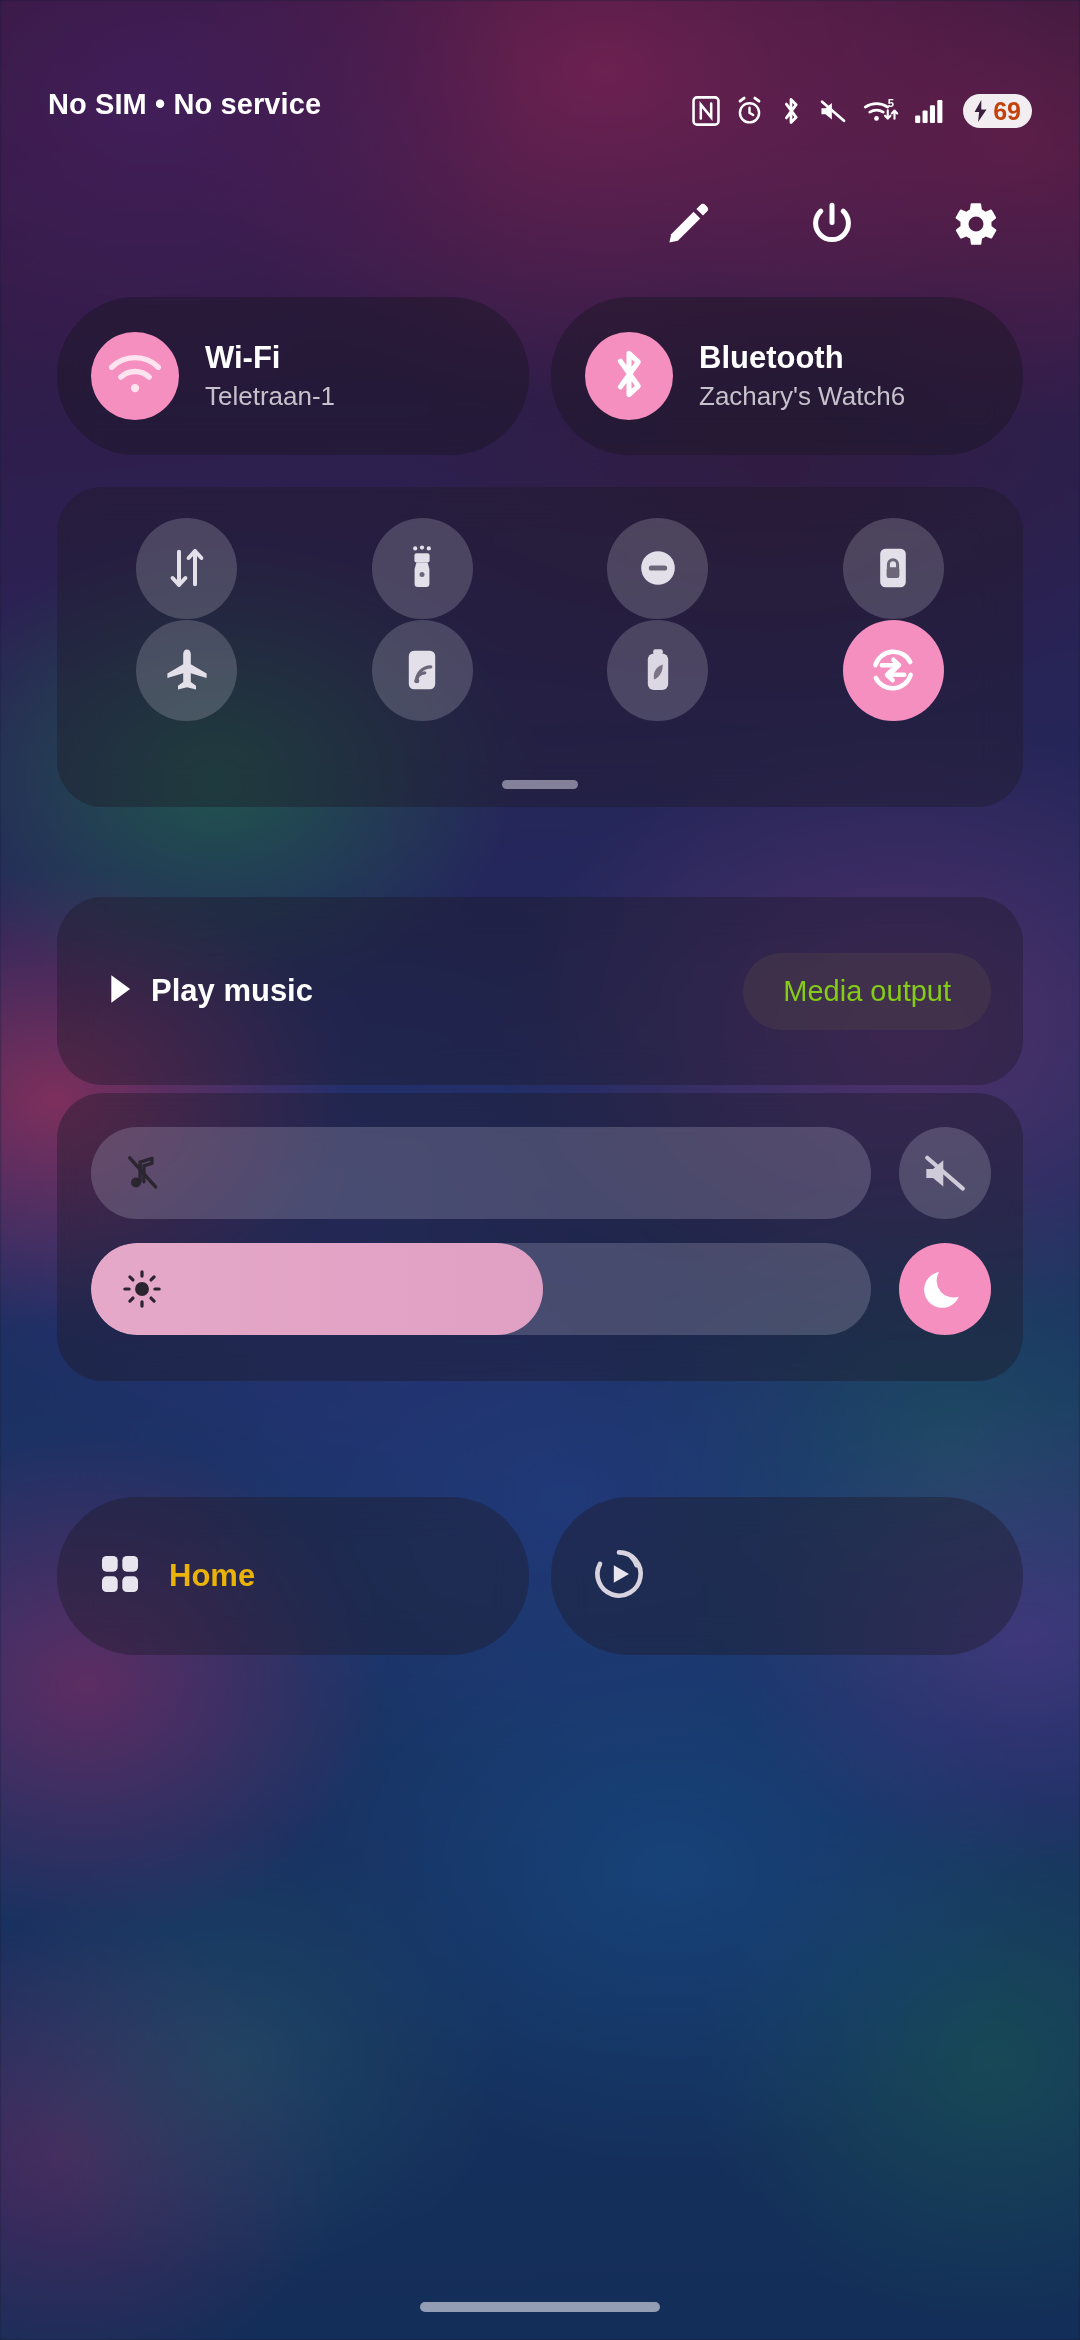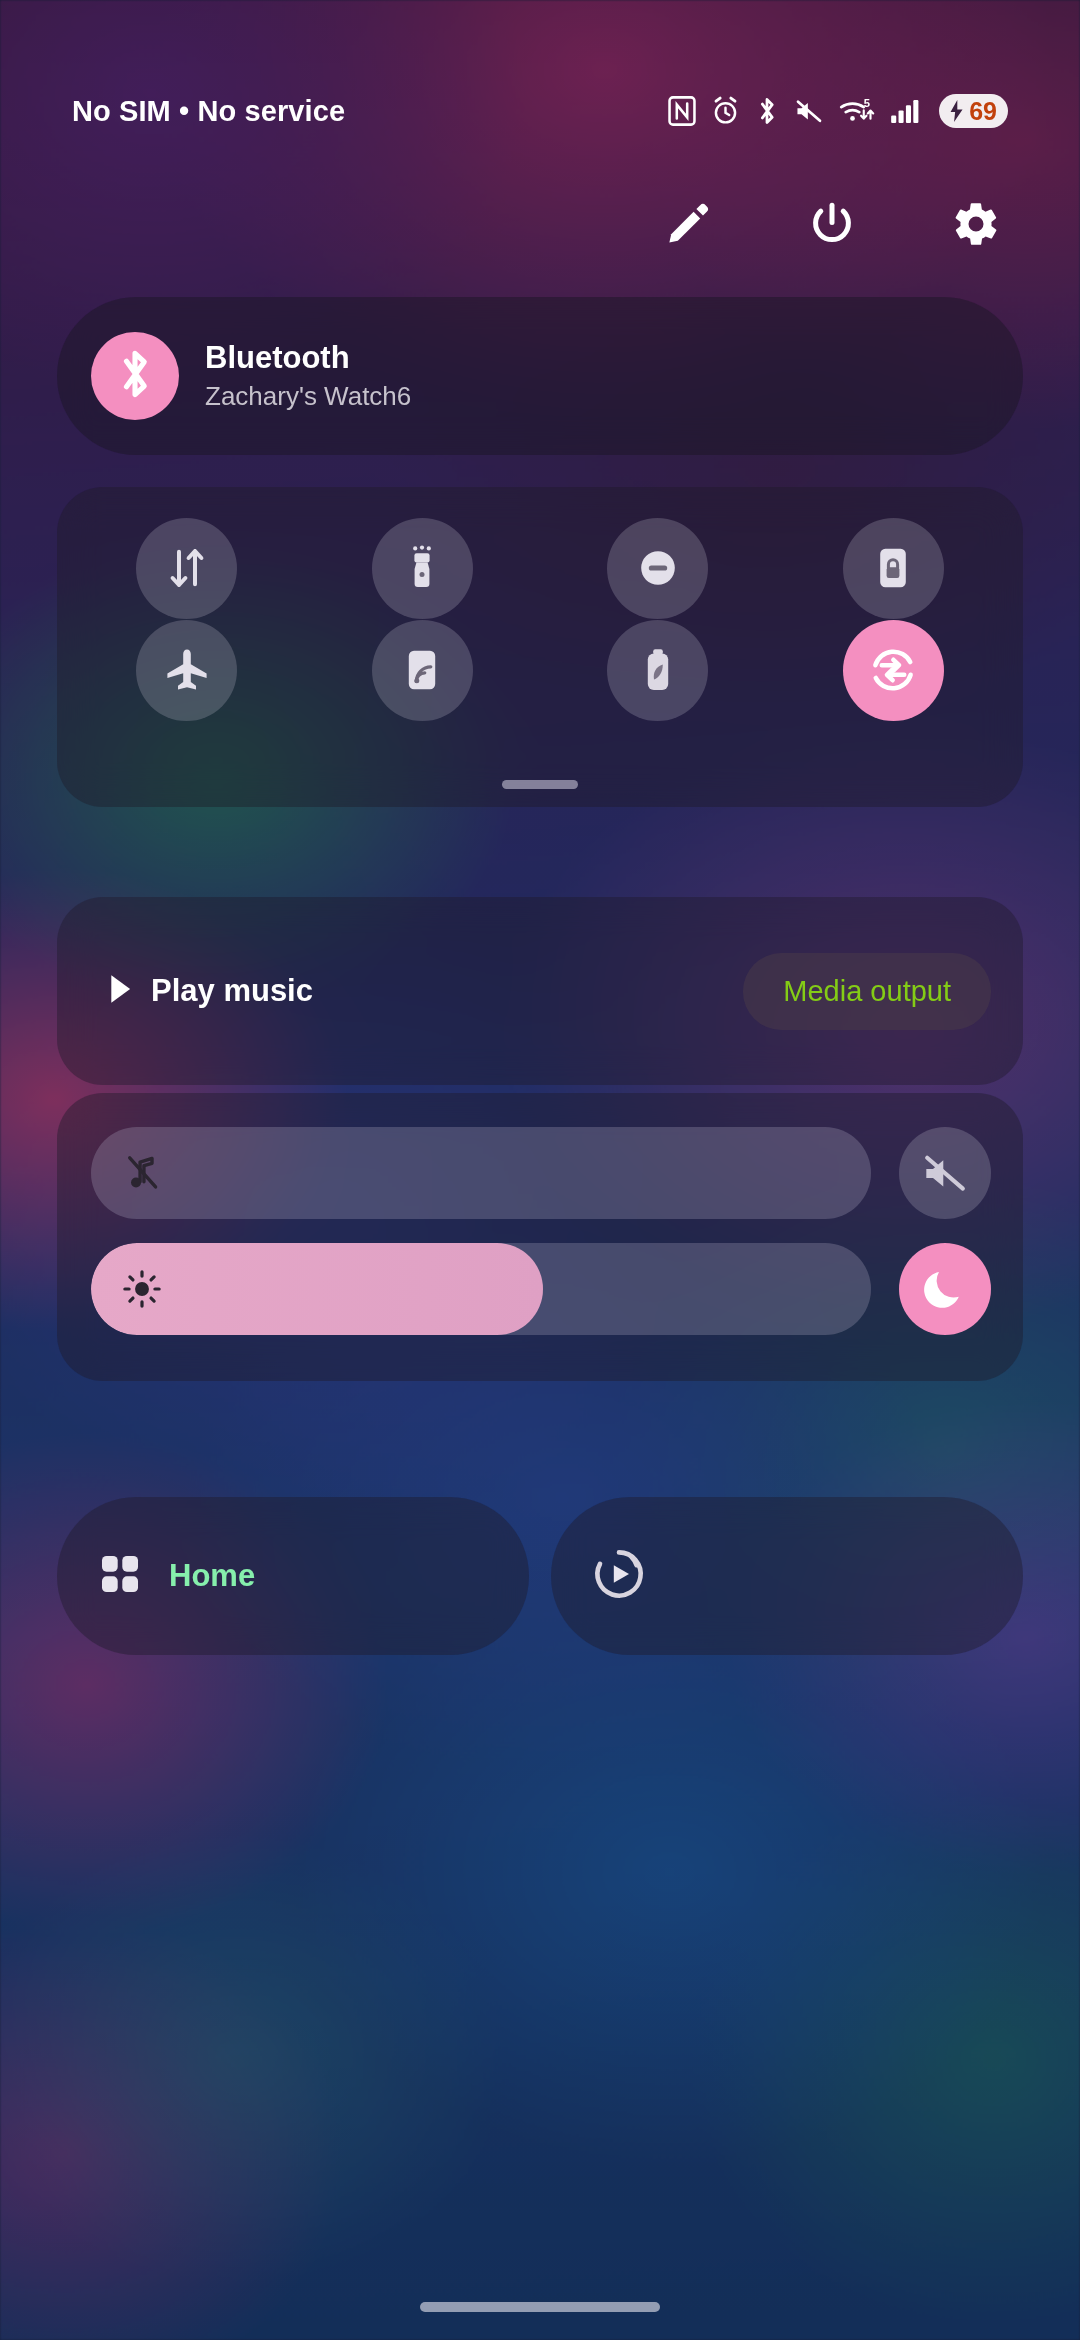--- a/index.html
+++ b/index.html
@@ -33,22 +33,22 @@
       linear-gradient(175deg,#4a2050 0%,#3a2560 18%,#27306e 42%,#1d3a72 66%,#17386b 100%);
     filter:blur(1px);
   }
   #scrim{ position:absolute; inset:0; background:linear-gradient(180deg,rgba(0,0,0,.26) 0%,rgba(0,0,0,.16) 30%,rgba(0,0,0,.10) 70%,rgba(0,0,0,.18) 100%); }
 
   #panel{ position:absolute; inset:0; }
 
   
   #statusbar{
     position:absolute; top:88px; left:0; width:1080px; height:46px;
-    display:flex; align-items:center; justify-content:space-between;
-    padding:0 72px;
+    display:flex; justify-content:space-between;
+    padding:0 48px;
   }
   #status-text{ color:#fff; font-size:29px; font-weight:bold; letter-spacing:.1px; white-space:nowrap; }
   #status-icons{ display:flex; align-items:center; gap:15px; }
   #status-icons svg{ display:block; }
   .batt-pill{
     display:flex; align-items:center; gap:3px;
     background:rgba(255,255,255,.92); border-radius:20px;
     height:34px; padding:0 11px 0 7px; margin-left:4px;
   }
   .batt-pill .num{ color:#c2410c; font-size:25px; font-weight:bold; line-height:1; }
@@ -136,21 +136,21 @@
   .side-btn.on{ background:#f48fc0; }
 
   
   #bottom-row{ position:absolute; left:57px; top:1497px; width:966px; height:158px; display:flex; gap:22px; }
   .bot-tile{
     flex:1; display:flex; align-items:center; gap:26px; padding-left:40px;
     border-radius:79px; background:rgba(30,26,40,.42); backdrop-filter:blur(18px);
     cursor:pointer;
   }
   .bot-txt{ display:flex; flex-direction:column; gap:4px; }
-  .bot-title{ color:#86efac; font-size:31px; font-weight:bold; }
+  .bot-title{ color:#eab308; font-size:31px; font-weight:bold; }
   .bot-sub{ color:#bdb9c4; font-size:26px; }
 
   
   #home-indicator{
     position:absolute; left:50%; transform:translateX(-50%); bottom:28px;
     width:240px; height:10px; border-radius:6px; background:rgba(226,226,235,.62);
     cursor:pointer;
   }
 </style>
 </head>
@@ -238,20 +238,35 @@
     </div>
     <div class="hdr-btn">
       <svg width="50" height="50" viewBox="0 0 24 24">
         <path fill="#fff" d="M19.4 13c.04-.32.06-.66.06-1s-.02-.68-.07-1l2.1-1.62a.5.5 0 0 0 .12-.64l-2-3.46a.5.5 0 0 0-.6-.22l-2.48 1a7.3 7.3 0 0 0-1.72-1l-.38-2.64a.49.49 0 0 0-.49-.42h-4a.49.49 0 0 0-.48.42l-.38 2.64c-.62.26-1.2.6-1.73 1l-2.48-1a.5.5 0 0 0-.6.22l-2 3.46a.5.5 0 0 0 .12.64L4.6 11c-.05.32-.07.66-.07 1s.02.68.07 1l-2.11 1.63a.5.5 0 0 0-.12.63l2 3.46c.12.22.39.3.6.22l2.49-1c.52.4 1.1.73 1.72 1l.38 2.65c.04.24.24.42.48.42h4c.24 0 .45-.18.49-.42l.38-2.65c.62-.26 1.2-.6 1.72-1l2.49 1c.22.08.48 0 .6-.22l2-3.46a.5.5 0 0 0-.12-.63L19.4 13zM12 15.6A3.6 3.6 0 1 1 12 8.4a3.6 3.6 0 0 1 0 7.2z"></path>
       </svg>
     </div>
   </div>
 
   <div id="conn-row">
 
+    <div class="conn-tile">
+      <div class="conn-circle" style="background:#f48fc0;">
+        <span>
+          <svg width="54" height="44" viewBox="0 0 44 34">
+            <path d="M3 11.5 A27 27 0 0 1 41 11.5" fill="none" stroke="#ffe4f0" stroke-width="4.4" stroke-linecap="round"></path>
+            <path d="M10.5 19.5 A17 17 0 0 1 33.5 19.5" fill="none" stroke="#ffe4f0" stroke-width="4.4" stroke-linecap="round"></path>
+            <circle cx="22" cy="28.5" r="3.4" fill="#ffe4f0"></circle>
+          </svg>
+        </span>
+      </div>
+      <div class="conn-txt">
+        <div class="conn-title">Wi-Fi</div>
+        <div class="conn-sub">Teletraan-1</div>
+      </div>
+    </div>
 
     <div class="conn-tile">
       <div class="conn-circle" style="background:#f48fc0;">
         <span>
           <svg width="40" height="54" viewBox="0 0 28 38">
             <path d="M8 10 L20.5 27.5 L14 33.5 V4.5 L20.5 10.5 L8 28" fill="none" stroke="#fff" stroke-width="3.6" stroke-linejoin="round" stroke-linecap="round"></path>
           </svg>
         </span>
       </div>
       <div class="conn-txt">

